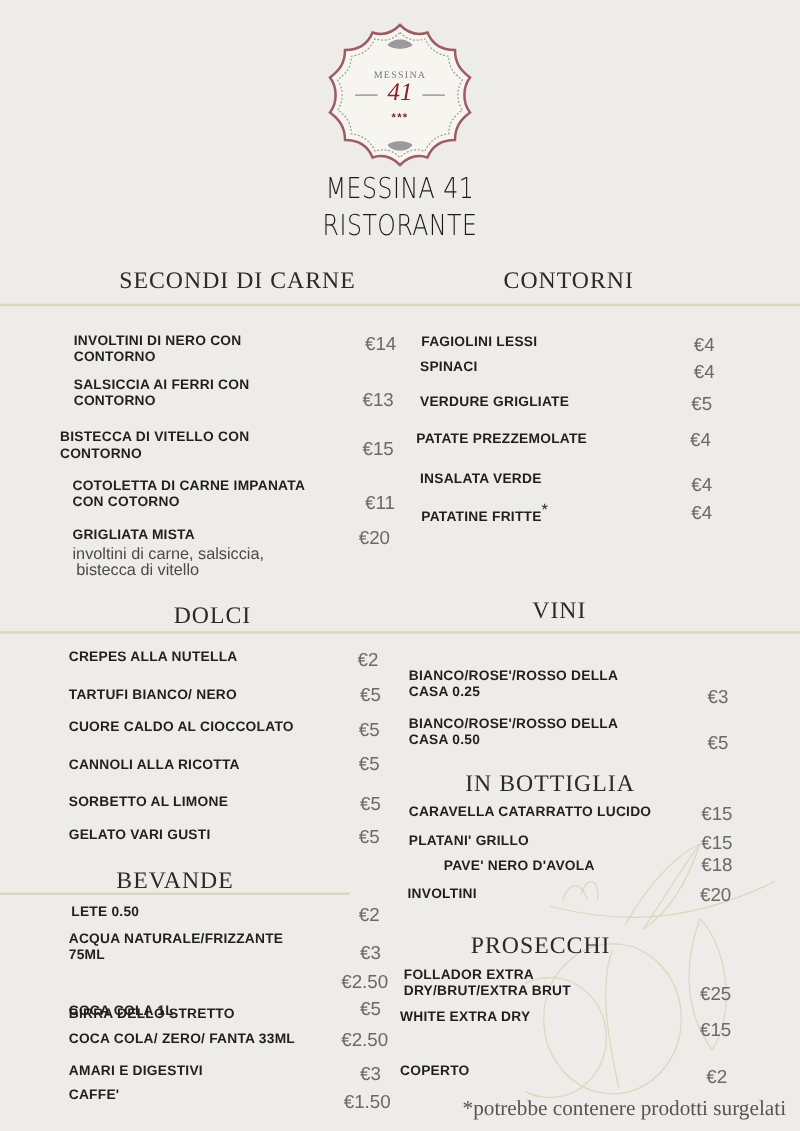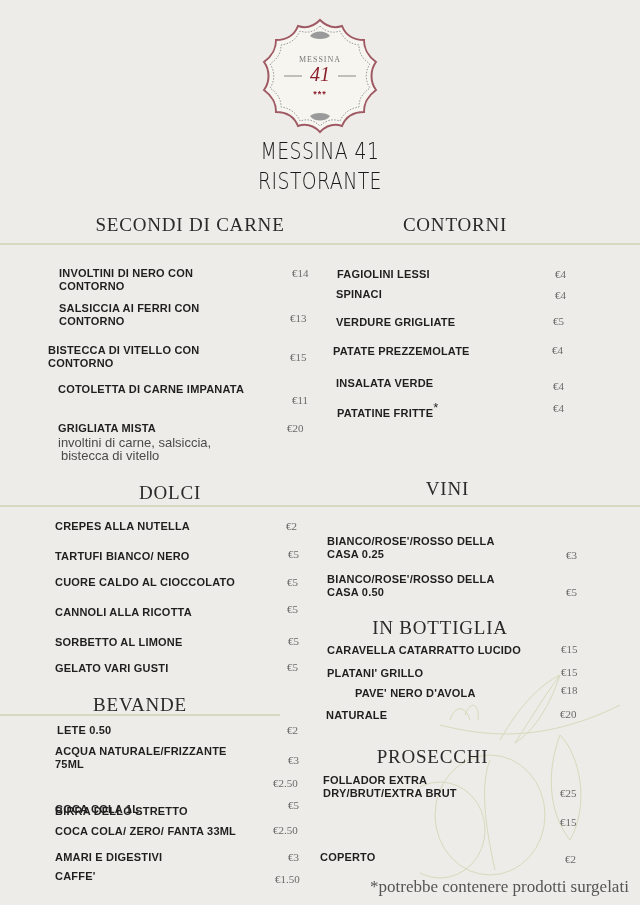--- a/index.html
+++ b/index.html
@@ -26,22 +26,22 @@
   .item {
     position: absolute; font-family: "Liberation Sans", sans-serif;
     font-weight: bold; font-size: 11px; line-height: 13px; color: #1f1f1f;
     letter-spacing: 0.2px;
   }
   .desc {
     position: absolute; font-family: "Liberation Sans", sans-serif;
     font-size: 13px; line-height: 13px; color: #4a4a4a;
   }
   .price {
-    position: absolute; font-family: Liberation Serif, serif;
-    font-size: 11px; color: #6a6a6a;
+    position: absolute; font-family: Liberation Sans, sans-serif;
+    font-size: 15px; color: #6a6a6a;
   }
   .star { font-size: 13px; vertical-align: 5px; font-weight: normal; }
   .note {
     position: absolute; font-family: Liberation Serif, serif;
     font-size: 17px; color: #555;
   }
   .deco { position: absolute; left: 420px; top: 665px; width: 220px; height: 215px; pointer-events: none; }
 </style>
 </head>
 <body>
@@ -91,20 +91,21 @@
   <div class="price" style="left:290px; top:312px;">€13</div>
 
   <div class="item" style="left:48px; top:344px;">
       <div>BISTECCA DI VITELLO CON</div>
       <div>CONTORNO</div>
     </div>
   <div class="price" style="left:290px; top:351px;">€15</div>
 
   <div class="item" style="left:58px; top:383px;">
       <div>COTOLETTA DI CARNE IMPANATA</div>
+      <div>CON COTORNO</div>
     </div>
   <div class="price" style="left:292px; top:394px;">€11</div>
 
   <div class="item" style="left:58px; top:422px;">GRIGLIATA MISTA</div>
   <div class="desc" style="left:58px; top:436px;">involtini di carne, salsiccia,</div>
   <div class="desc" style="left:61px; top:449px;">bistecca di vitello</div>
   <div class="price" style="left:287px; top:422px;">€20</div>
 </div>
 
 <div>
@@ -155,21 +156,21 @@
 </div>
 
 <div class="sec-head" style="left:370px; top:617px; width:140px;">IN BOTTIGLIA</div>
 <div>
   <div class="item" style="left:327px; top:644px;">CARAVELLA CATARRATTO LUCIDO</div>
   <div class="price" style="left:561px; top:643px;">€15</div>
   <div class="item" style="left:327px; top:667px;">PLATANI' GRILLO</div>
   <div class="price" style="left:561px; top:666px;">€15</div>
   <div class="item" style="left:327px; top:687px;padding-left:28px;">PAVE' NERO D'AVOLA</div>
   <div class="price" style="left:561px; top:684px;">€18</div>
-  <div class="item" style="left:326px; top:709px;">NATURALE</div>
+  <div class="item" style="left:326px; top:709px;">INVOLTINI</div>
   <div class="price" style="left:560px; top:708px;">€20</div>
 </div>
 
 <div class="sec-head" style="left:90px; top:694px; width:100px;">BEVANDE</div>
 <div class="divider" style="left:0; top:714px; width:280px;"></div>
 
 <div>
   <div class="item" style="left:57px; top:724px;">LETE 0.50</div>
   <div class="price" style="left:287px; top:724px;">€2</div>
   <div class="item" style="left:55px; top:745px;">
@@ -190,20 +191,21 @@
 </div>
 
 <div class="sec-head" style="left:370px; top:746px; width:125px;">PROSECCHI</div>
 <div>
   <div class="item" style="left:323px; top:774px;">
       <div>FOLLADOR EXTRA</div>
       <div>DRY/BRUT/EXTRA BRUT</div>
     </div>
   <div class="price" style="left:560px; top:787px;">€25</div>
   <div class="item" style="left:320px; top:808px;">
+      <div>WHITE EXTRA DRY</div>
     </div>
   <div class="price" style="left:560px; top:816px;">€15</div>
 </div>
 
 <div class="item" style="left:320px; top:851px;">COPERTO</div>
 <div class="price" style="left:565px; top:853px;">€2</div>
 
 <div class="note" style="left:370px; top:877px;">*potrebbe contenere prodotti surgelati</div>
 
 </body></html>

